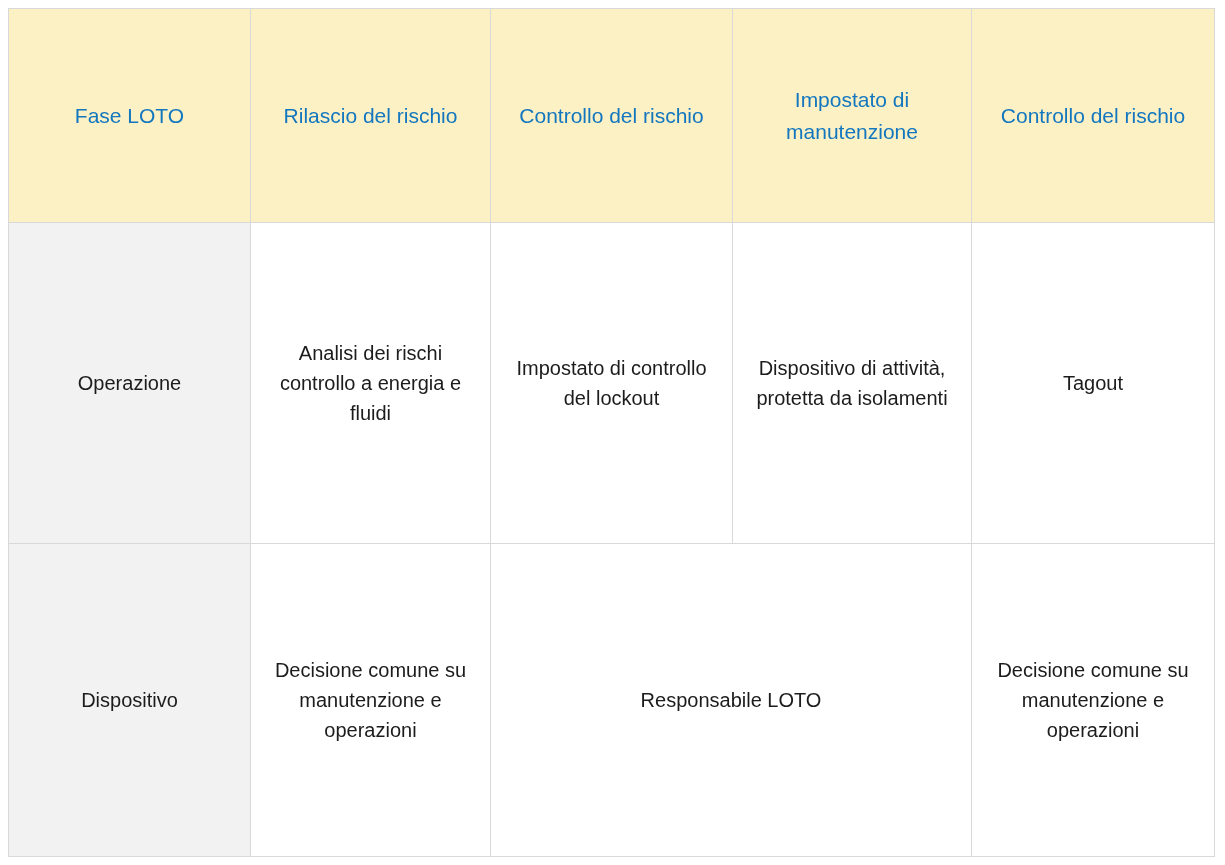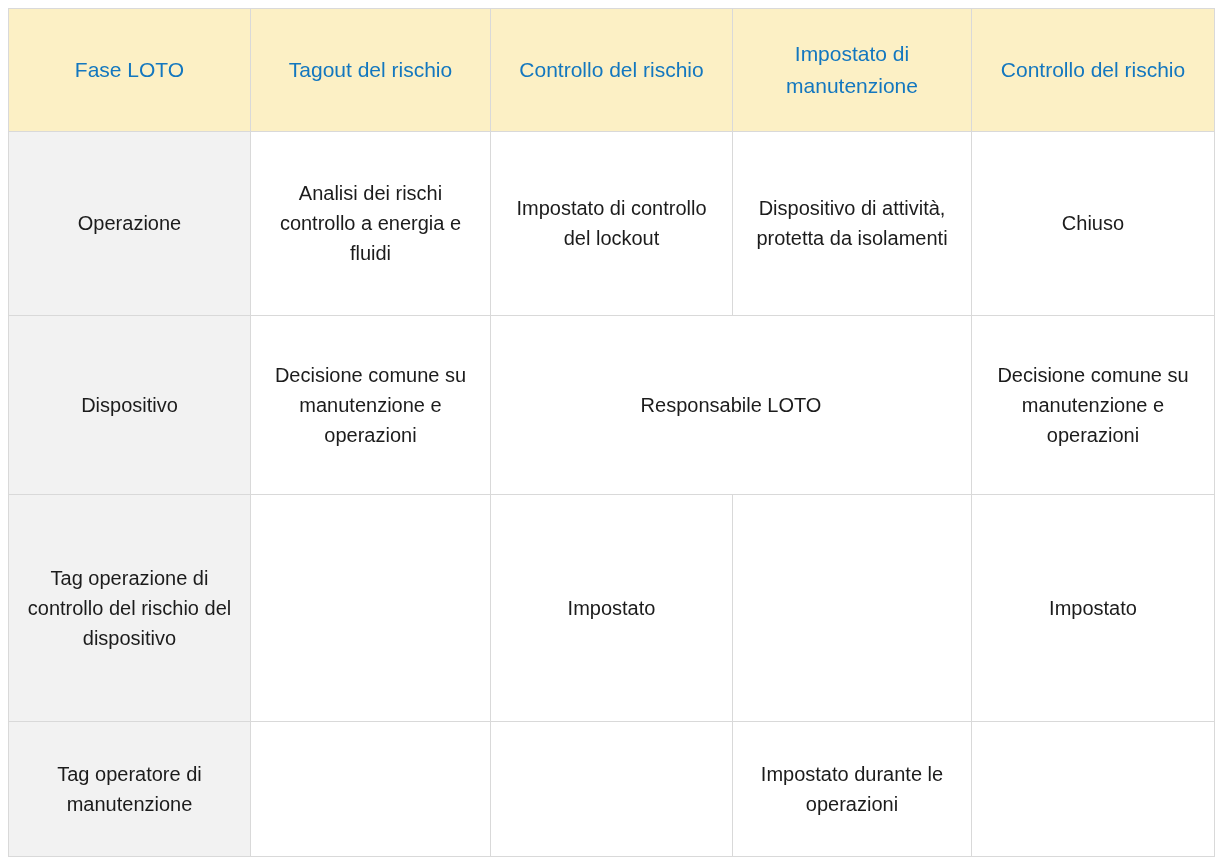--- a/index.html
+++ b/index.html
@@ -62,54 +62,40 @@
       <col style="width:242px">
       <col style="width:240px">
       <col style="width:242px">
       <col style="width:239px">
       <col style="width:243px">
     </colgroup>
 
     <tbody>
         <tr class="r-header">
       <th class="col-head">Fase LOTO</th>
-      <th class="col-head">Tagout del rischio</th>
+      <th class="col-head">Rilascio del rischio</th>
       <th class="col-head">Controllo del rischio</th>
       <th class="col-head">Impostato di manutenzione</th>
       <th class="col-head">Controllo del rischio</th>
     </tr>
 
     <tr class="r-1">
       <td class="row-label">Operazione</td>
       <td>Analisi dei rischi controllo a energia e fluidi</td>
       <td>Impostato di controllo del lockout</td>
       <td>Dispositivo di attività, protetta da isolamenti</td>
-      <td>Chiuso</td>
+      <td>Tagout</td>
     </tr>
 
     <tr class="r-2">
       <td class="row-label">Dispositivo</td>
       <td>Decisione comune su manutenzione e operazioni</td>
       <td colspan="2">Responsabile LOTO</td>
       <td>Decisione comune su manutenzione e operazioni</td>
     </tr>
 
 
 
-    <tr class="r-5">
-      <td class="row-label">Tag operazione di controllo del rischio del dispositivo</td>
-      <td></td>
-      <td>Impostato</td>
-      <td></td>
-      <td>Impostato</td>
-    </tr>
 
-    <tr class="r-6">
-      <td class="row-label">Tag operatore di manutenzione</td>
-      <td></td>
-      <td></td>
-      <td>Impostato durante le operazioni</td>
-      <td></td>
-    </tr>
 
   </tbody>
     </table>
 </div>
 
 </body></html>

